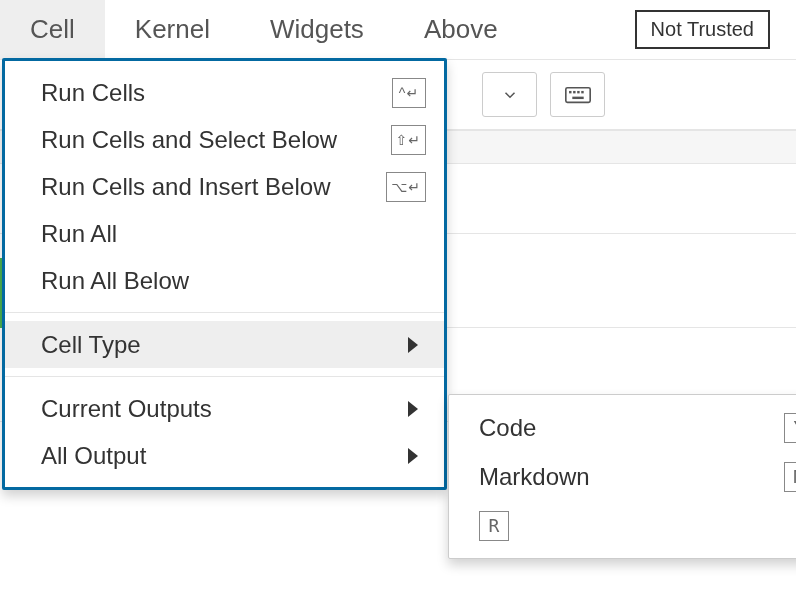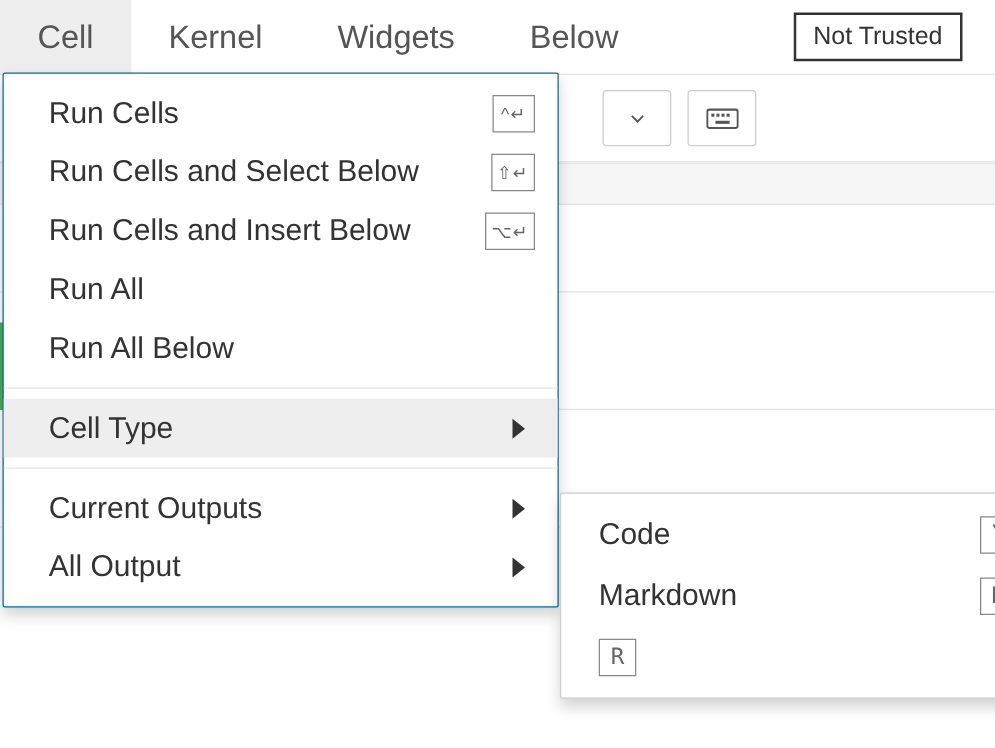--- a/index.html
+++ b/index.html
@@ -12,21 +12,21 @@
   .not-trusted-wrap { display: flex; align-items: center; padding-right: 26px; }
   .not-trusted { border: 2px solid #333; padding: 6px 14px; font-size: 20px; font-weight: 500; }
 
   .toolbar { height: 70px; border-bottom: 1px solid #e5e5e5; position: relative; }
   .toolbar .tb-btn { position: absolute; top: 12px; height: 45px; width: 55px; border: 1px solid #ccc; border-radius: 3px; display: flex; align-items: center; justify-content: center; }
   .tb-dropdown { left: 482px; }
   .tb-keyboard { left: 550px; }
 
   .dropdown-menu {
     position: absolute; top: 58px; left: 2px; width: 445px;
-    background: #fff; border: 1px solid #0369a1; border-radius: 2px;
+    background: #fff; border: 3px solid #0369a1; border-radius: 2px;
     box-shadow: 0 6px 12px rgba(0,0,0,0.18);
     z-index: 100; padding: 8px 0;
   }
   .dropdown-menu .item {
     display: flex; align-items: center; justify-content: space-between;
     padding: 0 18px 0 36px; height: 47px; font-size: 24px; color: #333; cursor: default;
   }
   .dropdown-menu .item.hover { background: #eee; gap: 20px; }
   .dropdown-menu .divider { height: 1px; background: #e5e5e5; margin: 8px 0; }
   .shortcut-box { border: 1.5px solid #888; min-width: 34px; height: 30px; display: flex; align-items: center; justify-content: center; font-size: 14px; color: #666; padding: 0 4px; letter-spacing: 1px; }
@@ -57,21 +57,21 @@
   <div class="menubar-item active">
       <span>Cell</span>
     </div>
   <div class="menubar-item">
       <span>Kernel</span>
     </div>
   <div class="menubar-item">
       <span>Widgets</span>
     </div>
   <div class="menubar-item">
-      <span>Below</span>
+      <span>Above</span>
     </div>
   <div class="spacer"></div>
   <div class="not-trusted-wrap">
     <div class="not-trusted"><span>Not Trusted</span></div>
   </div>
 </div>
 
 <div class="toolbar">
   <div class="tb-btn tb-dropdown">
     <svg class="chevron-down-svg" viewBox="0 0 24 24">

